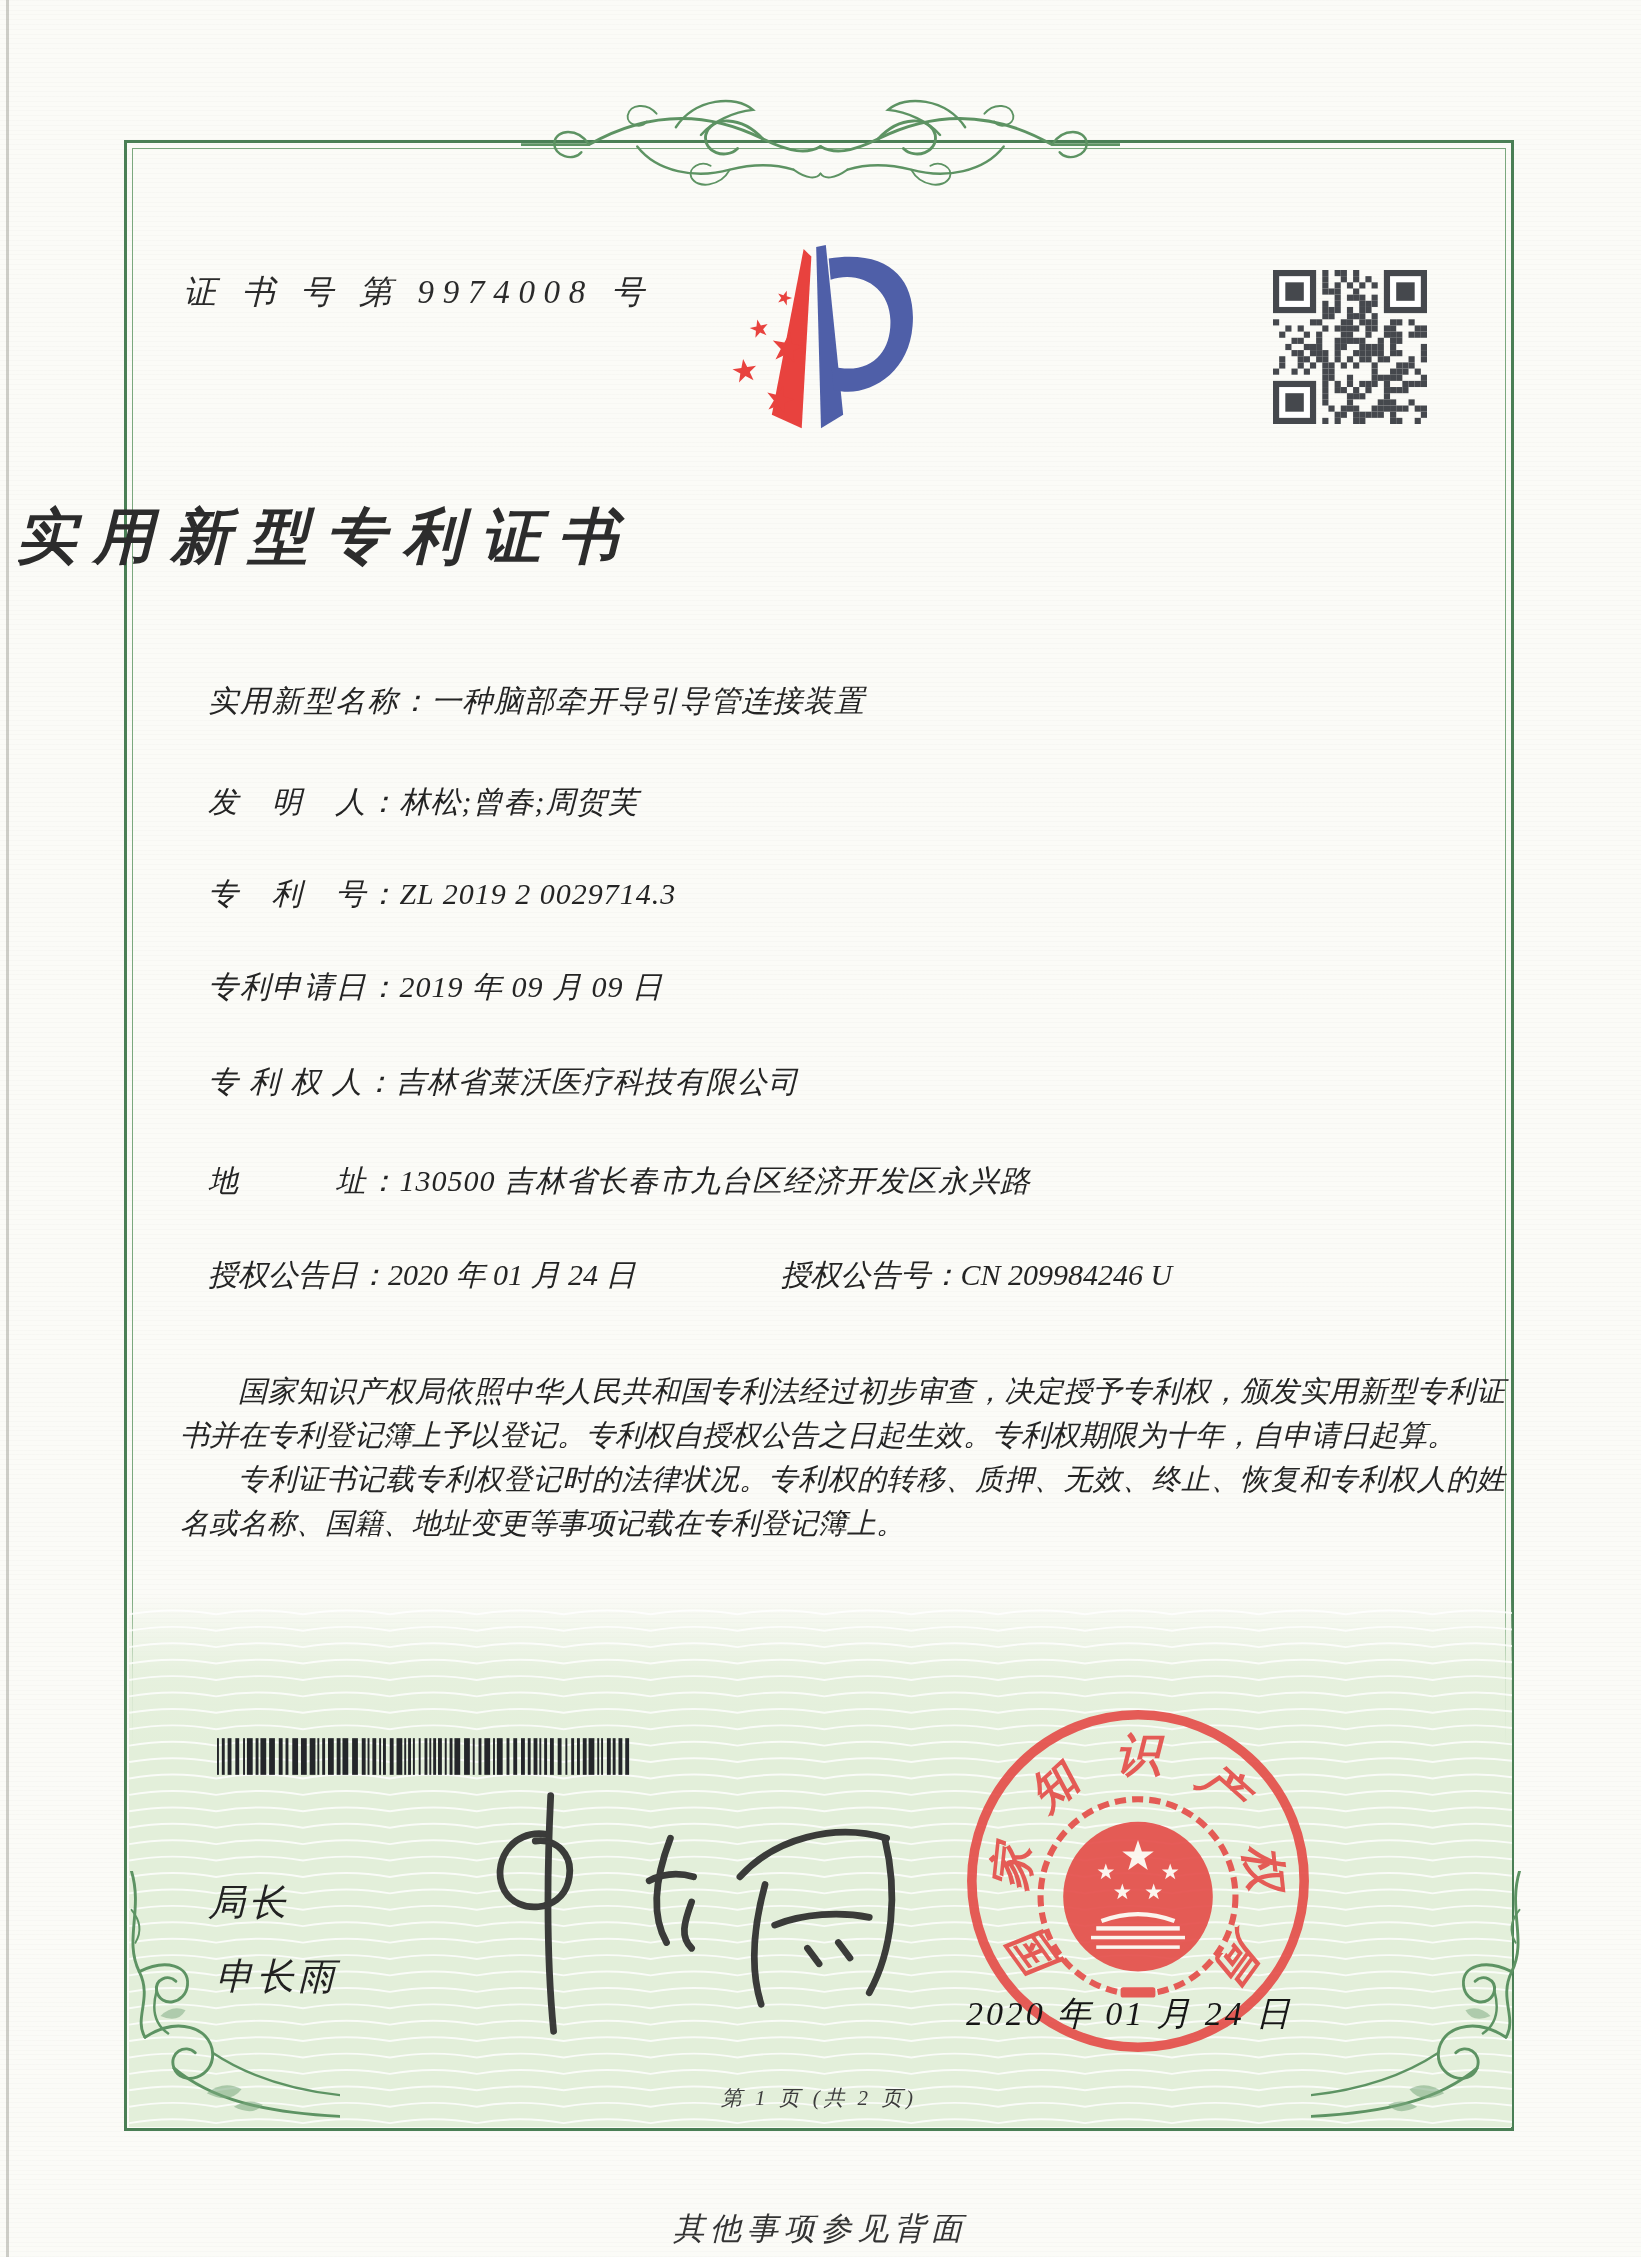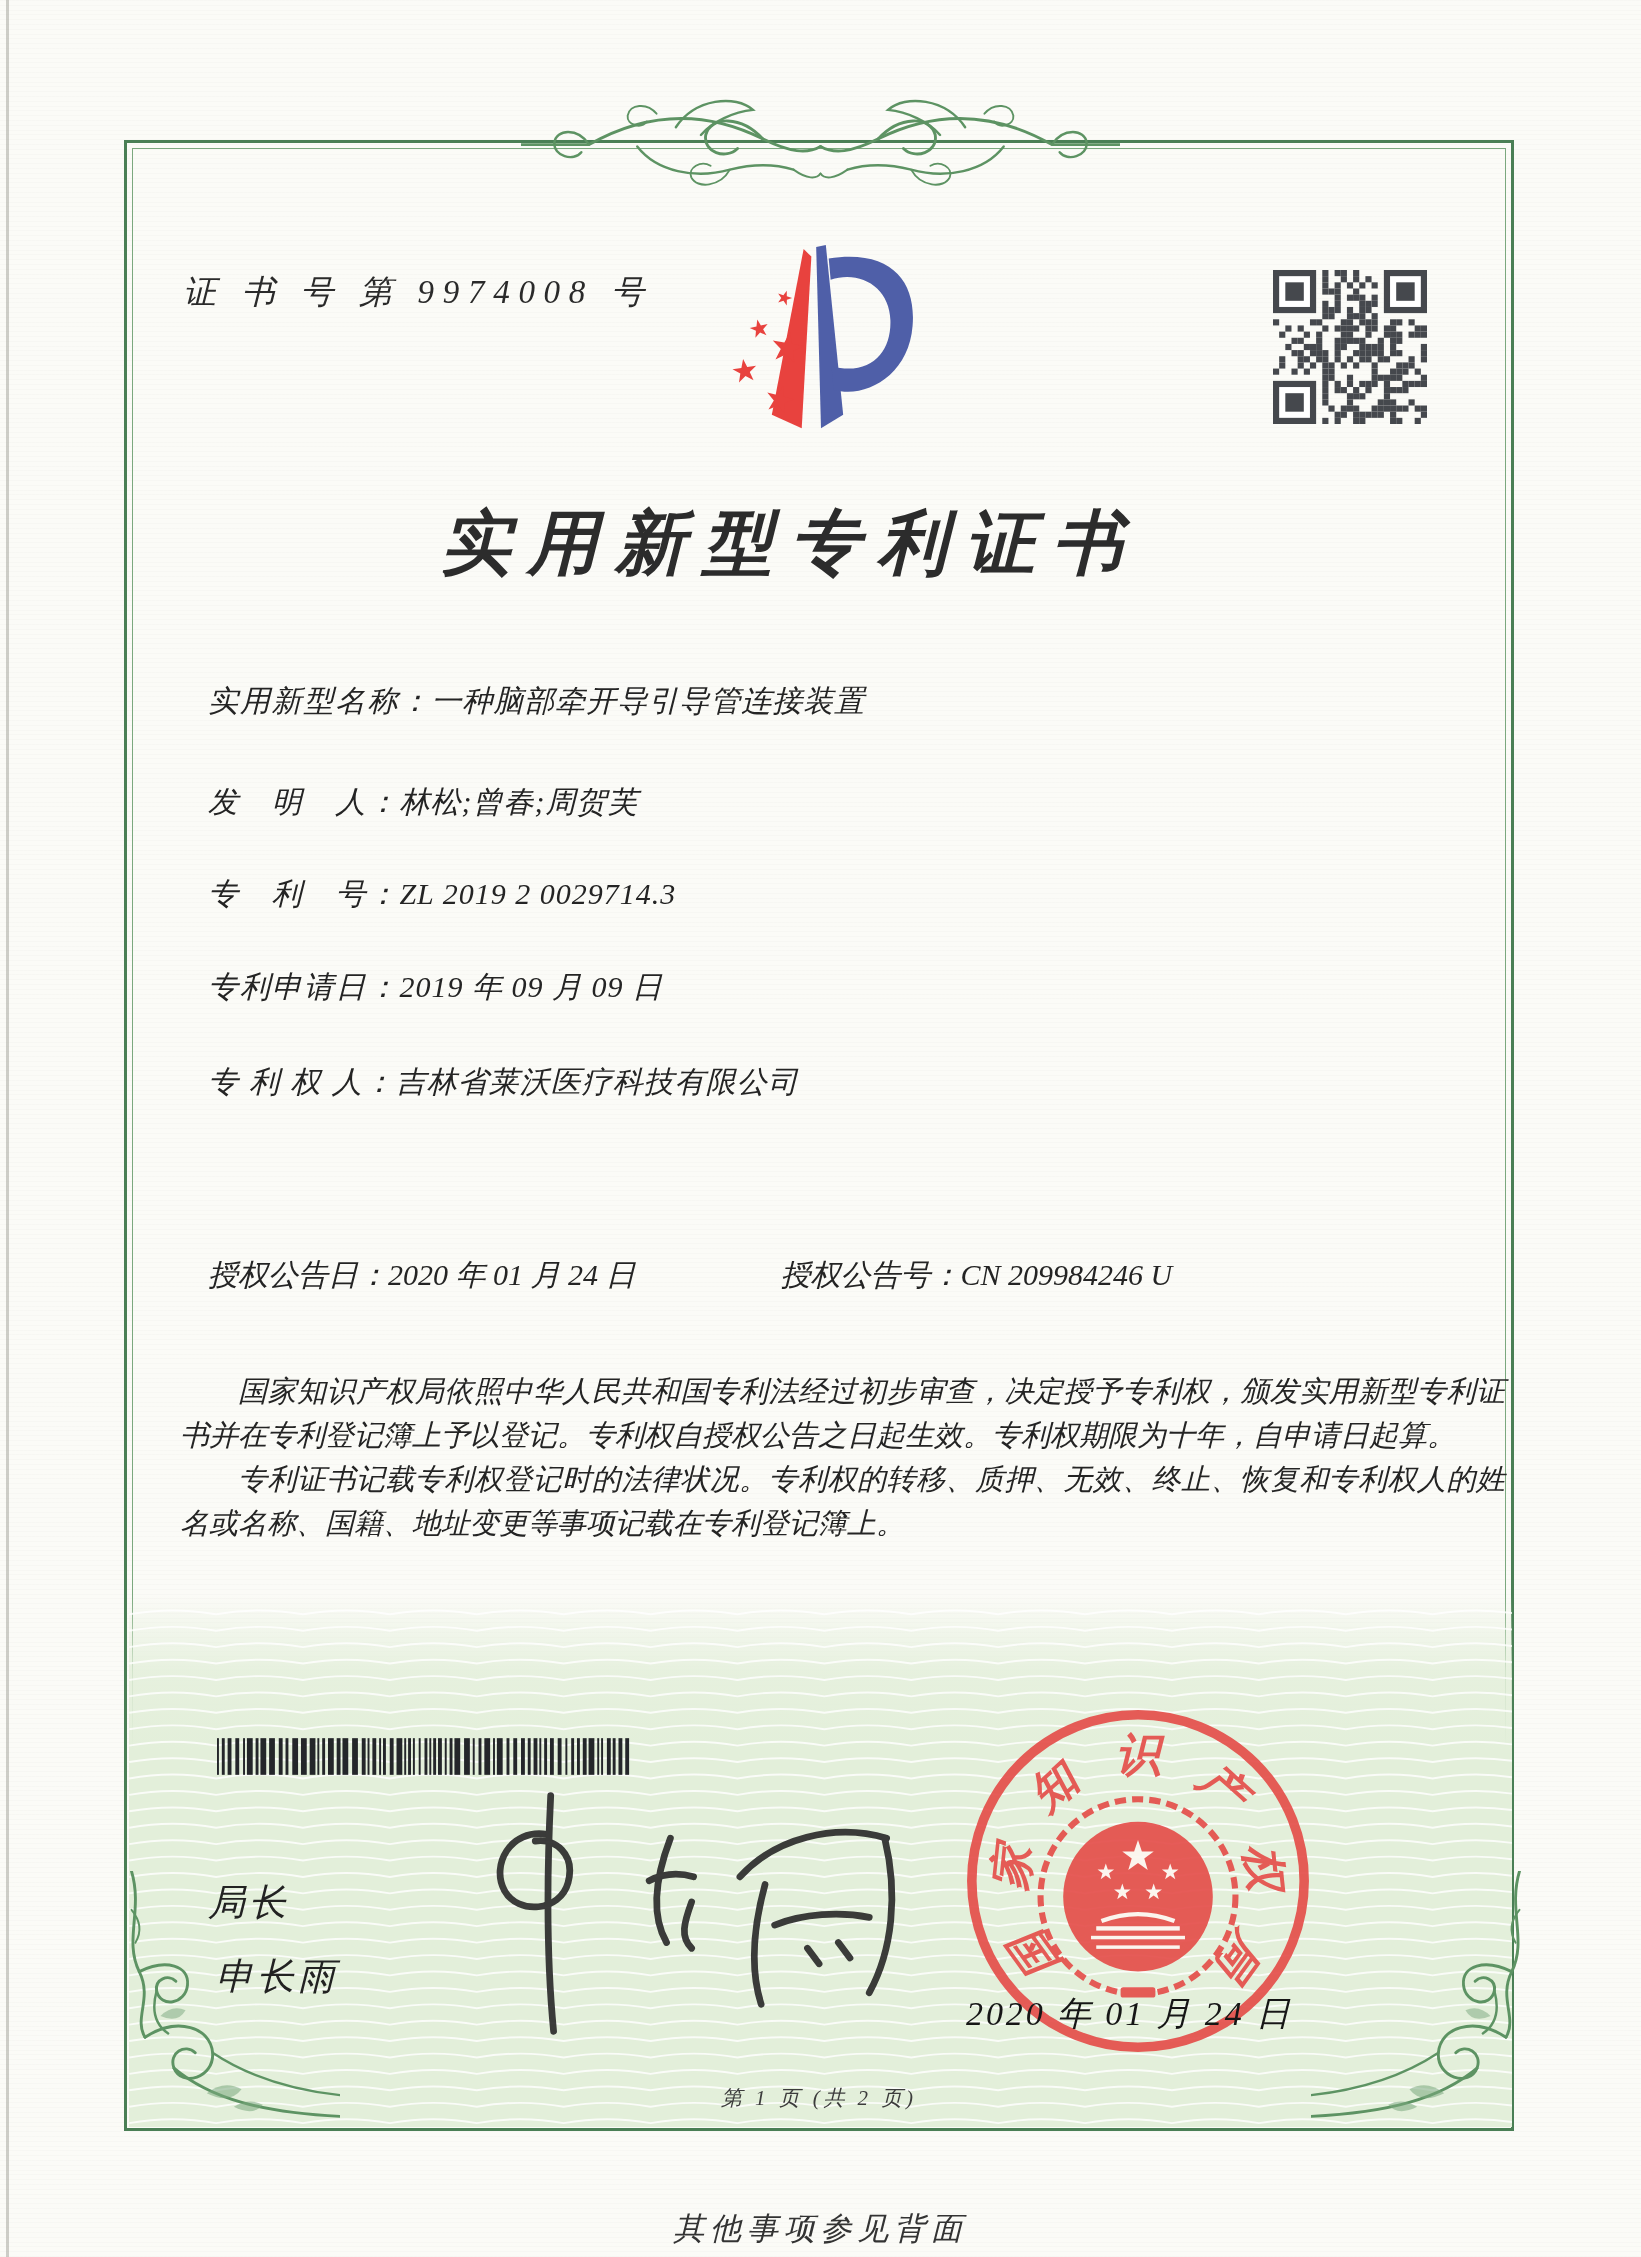--- a/index.html
+++ b/index.html
@@ -17,22 +17,22 @@
   
   .frame{position:absolute;left:124px;top:140px;width:1390px;height:1991px;
          border:3.9px solid #4a7f55;box-sizing:border-box;}
   .frame-inner{position:absolute;left:4.8px;top:4.8px;right:4.8px;bottom:4.8px;border:1.9px solid #7ba87e;}
   
   .waves-zone{position:absolute;left:129px;top:1595px;width:1383px;height:532px;
     background:linear-gradient(180deg, rgba(227,239,218,0) 0px, rgba(227,239,218,.85) 77px, #e3efda 154px);}
   .waves-zone svg{position:absolute;left:0;top:0;}
   
   .cert-no{position:absolute;left:183px;top:270px;font-size:33px;letter-spacing:8.7px;color:#2a2a2a;}
-  .title{position:absolute;left:8px;top:497px;width:1564px;text-align:center;
-         font-size:70px;font-weight:700;letter-spacing:17.4px;color:#2c2c2c;}
+  .title{position:absolute;left:16px;top:497px;width:1564px;text-align:left;
+         font-size:60px;font-weight:700;letter-spacing:17.4px;color:#2c2c2c;}
   .field{position:absolute;left:208px;font-size:30px;white-space:nowrap;color:#242424;}
   .field .lbl{letter-spacing:1.9px;}
   .field .val{letter-spacing:1px;}
   .grant-row{position:absolute;left:208px;top:1255px;font-size:30px;white-space:nowrap;color:#242424;}
   .grant-row .gap{display:inline-block;width:145px;}
   .paras{position:absolute;left:180px;top:1344px;width:1325px;font-size:29px;line-height:44px;
          text-align:justify;color:#242424;margin-top:25px;}
   .paras p{margin:0;text-indent:2em;}
   
   .barcode{position:absolute;left:217px;top:1738px;}
@@ -389,20 +389,23 @@
   </div>
   <div class="field" style="top:874px">
     <span class="lbl">专　利　号：</span><span class="val">ZL 2019 2 0029714.3</span>
   </div>
   <div class="field" style="top:967px">
     <span class="lbl">专利申请日：</span><span class="val">2019 年 09 月 09 日</span>
   </div>
   <div class="field" style="top:1062px">
     <span class="lbl">专 利 权 人：</span><span class="val">吉林省莱沃医疗科技有限公司</span>
   </div>
+  <div class="field" style="top:1161px">
+    <span class="lbl">地　　　址：</span><span class="val">130500  吉林省长春市九台区经济开发区永兴路</span>
+  </div>
 
   <div class="grant-row">
     <span class="lbl">授权公告日：</span><span class="val">2020 年 01 月 24 日</span><span class="gap"></span><span class="lbl">授权公告号：</span><span class="val">CN 209984246 U</span>
   </div>
 
   <div class="paras">
     <p>国家知识产权局依照中华人民共和国专利法经过初步审查，决定授予专利权，颁发实用新型专利证书并在专利登记簿上予以登记。专利权自授权公告之日起生效。专利权期限为十年，自申请日起算。</p>
     <p>专利证书记载专利权登记时的法律状况。专利权的转移、质押、无效、终止、恢复和专利权人的姓名或名称、国籍、地址变更等事项记载在专利登记簿上。</p>
   </div>
 

